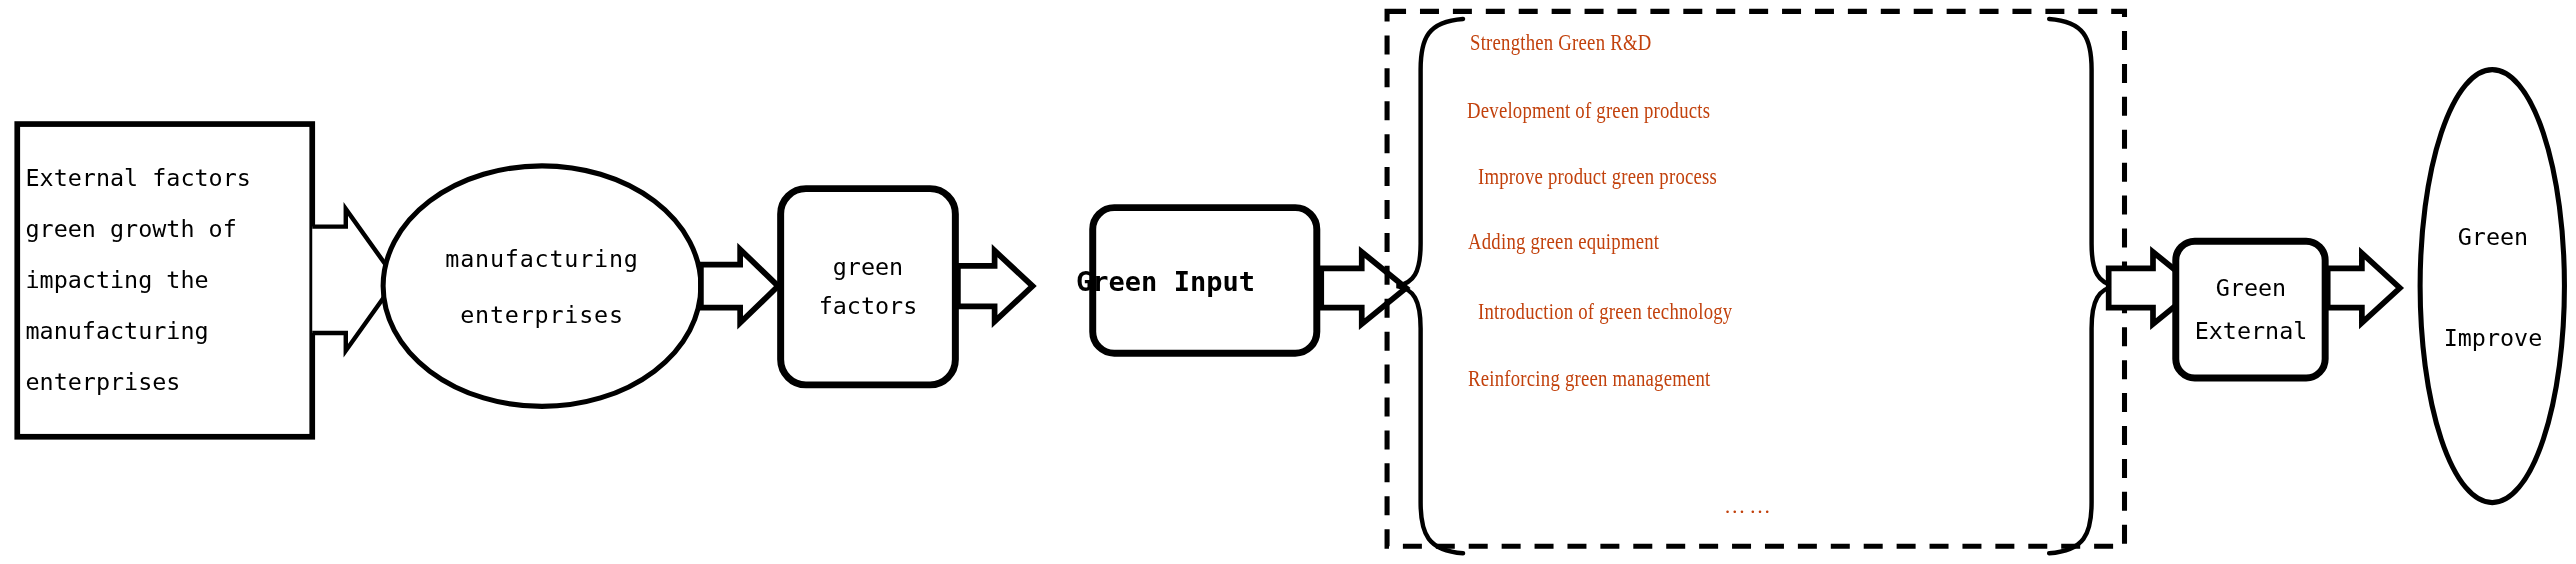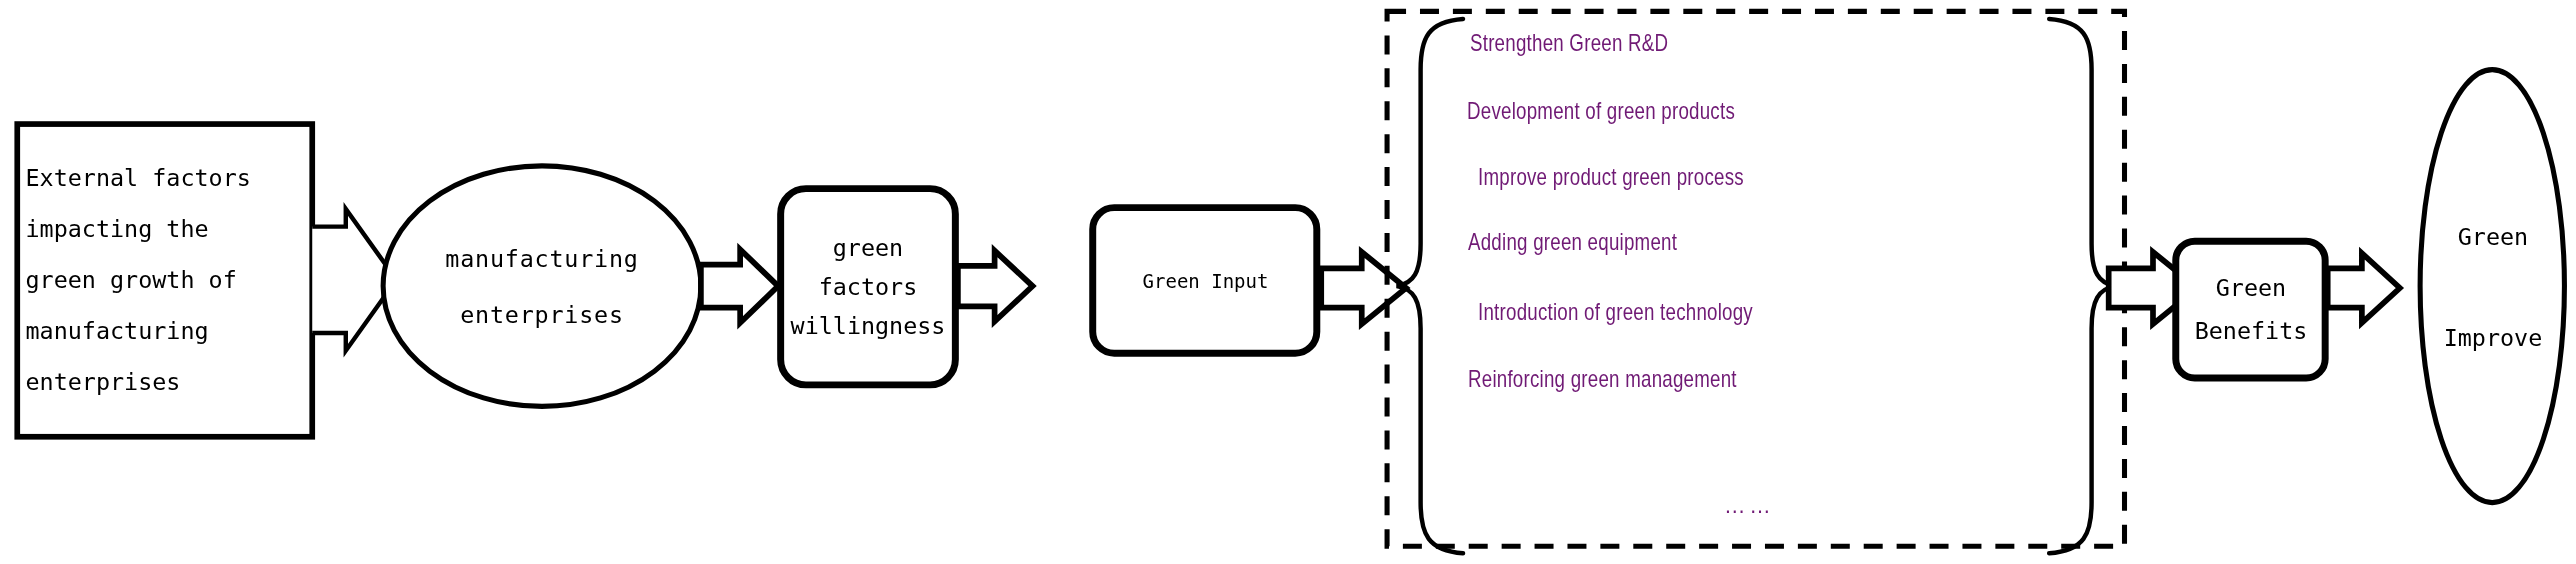--- a/index.html
+++ b/index.html
@@ -61,32 +61,33 @@
 
   
   #green-behavior-text {
     left: 784px; top: 189px; width: 168px; height: 196px;
     font-size: 23.4px;
     line-height: 39px;
   }
 
   
   #green-input-text {
-    left: 1094px; top: 208px; width: 223px; height: 146px;
-    font-size: 19px;
+    left: 1054px; top: 208px; width: 223px; height: 146px;
+    font-size: 27px;
+    font-weight: bold;
   }
 
   
   #strategy-list {
     position: absolute;
     left: 1450px; top: 29px;
     width: 633px; height: 507px;
-    font-family: Liberation Sans, sans-serif;
+    font-family: Liberation Serif, serif;
     font-size: 24px;
-    color: #701a75;
+    color: #c2410c;
     pointer-events: none;
   }
   #strategy-list .item {
     position: absolute;
     white-space: pre;
     transform: scaleX(0.78);
     transform-origin: left center;
     letter-spacing: 0.3px;
   }
   #strategy-list .item.ellipsis {
@@ -155,54 +156,53 @@
     <rect x="3436" y="381" width="236" height="216" rx="30" ry="30" fill="#ffffff" stroke="#000000" stroke-width="11"></rect>
 
     <path d="M 3676 424 L 3730 424 L 3730 400 L 3790 455 L 3730 510 L 3730 486 L 3676 486 Z" fill="#ffffff" stroke="#000000" stroke-width="9" stroke-linejoin="miter"></path>
 
     <ellipse cx="3936" cy="452" rx="114" ry="342" fill="#ffffff" stroke="#000000" stroke-width="8"></ellipse>
 
   </svg>
 
   <div class="node-text" id="external-factors-text">
     <span class="line">External factors</span>
+    <span class="line">green growth of</span>
     <span class="line">impacting the</span>
-    <span class="line">green growth of</span>
     <span class="line">manufacturing</span>
     <span class="line">enterprises</span>
   </div>
 
   <div class="node-text" id="manufacturing-text">
     <span class="line">manufacturing</span>
     <span class="line">enterprises</span>
   </div>
 
   <div class="node-text" id="green-behavior-text">
     <span class="line">green</span>
     <span class="line">factors</span>
-    <span class="line">willingness</span>
   </div>
 
   <div class="node-text" id="green-input-text">
     <span class="line">Green Input</span>
   </div>
 
   <div id="strategy-list">
     <span class="item" style="left:20px;  top:0px;">Strengthen Green R&amp;D</span>
     <span class="item" style="left:16.5px;  top:68px;">Development of green products</span>
     <span class="item" style="left:28px;  top:134px;">Improve product green process</span>
     <span class="item" style="left:18px;  top:199px;">Adding green equipment</span>
     <span class="item" style="left:28px;  top:269px;">Introduction of green technology</span>
     <span class="item" style="left:18px;  top:336px;">Reinforcing green management</span>
     <span class="item ellipsis" style="left:274px; top:465px;">……</span>
   </div>
 
   <div class="node-text" id="green-benefits-text">
     <span class="line">Green</span>
-    <span class="line">Benefits</span>
+    <span class="line">External</span>
   </div>
 
   <div class="node-text" id="green-growth-text">
     <span class="line">Green</span>
     <span class="line">Improve</span>
   </div>
 
 </div>
 
 

